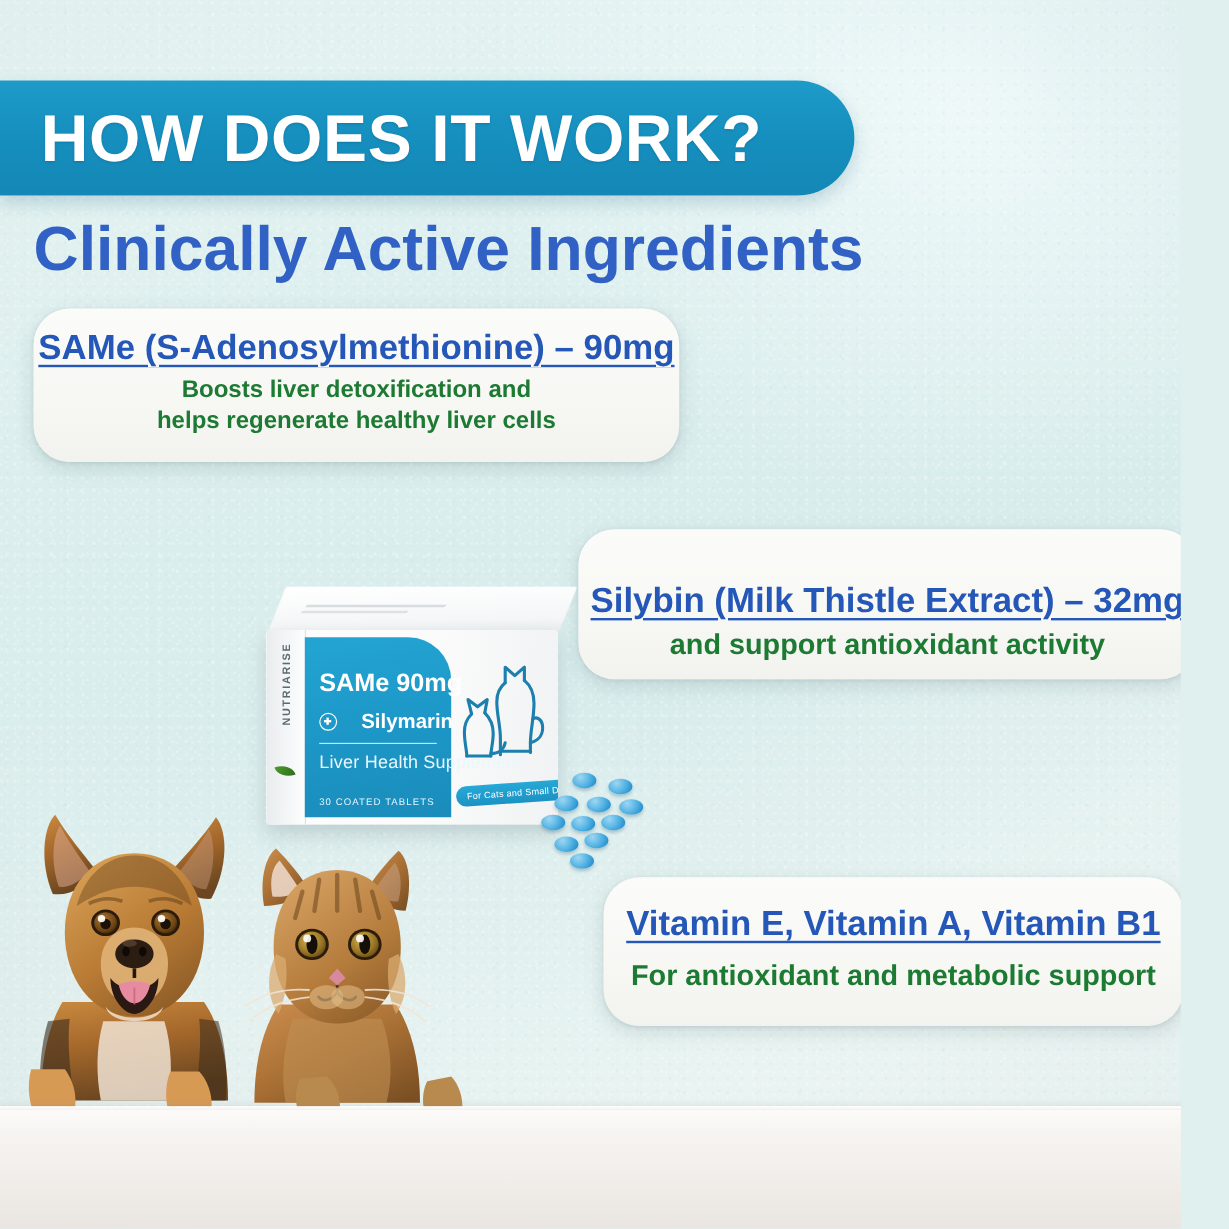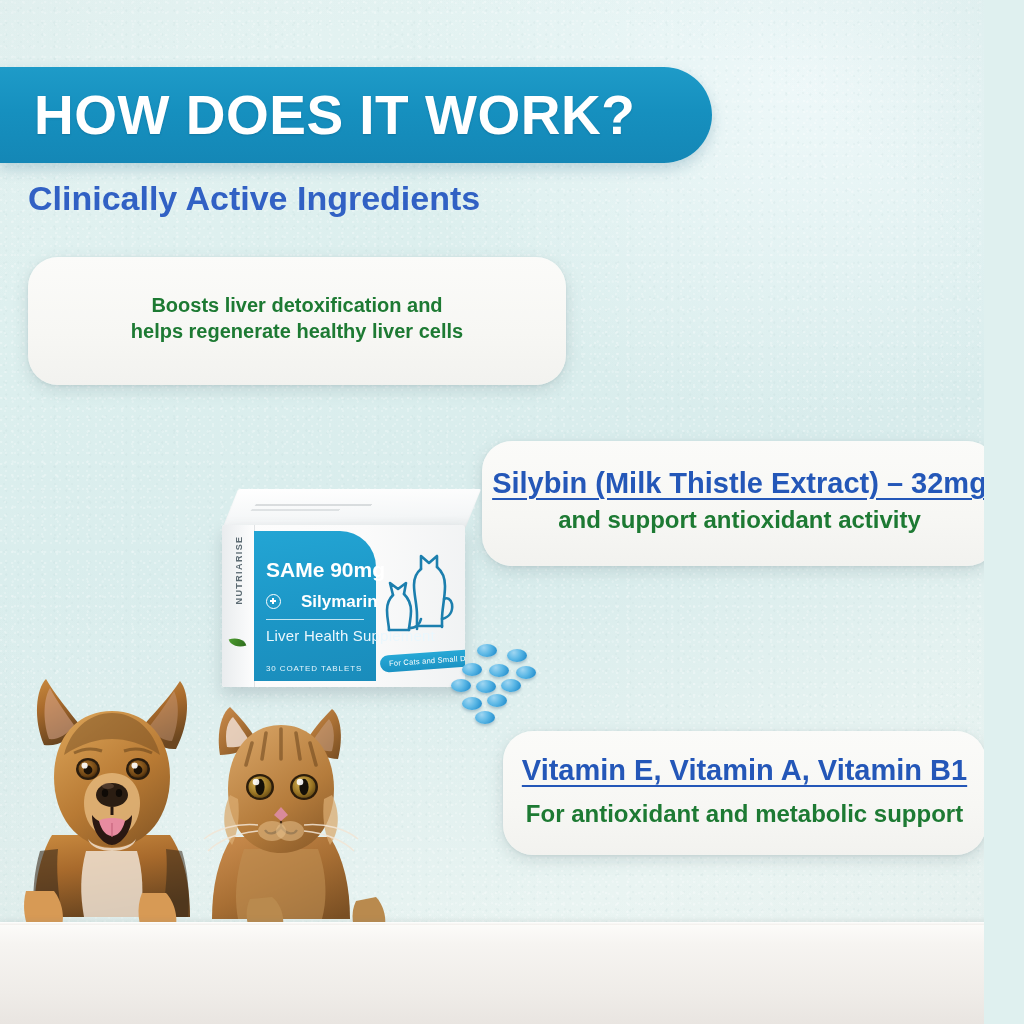--- a/index.html
+++ b/index.html
@@ -45,21 +45,21 @@
   }
   .banner-title{
     color:#ffffff;font-size:55px;font-weight:bold;letter-spacing:.5px;
     margin-left:34px;line-height:1;white-space:nowrap;
     text-shadow:0 1px 2px rgba(0,60,90,.25);
   }
 
   
   .subtitle{
     position:absolute;left:28px;top:180px;
-    font-size:34px;font-weight:bold;color:#3161c4;line-height:1.1;white-space:nowrap;
+    font-size:52px;font-weight:bold;color:#3161c4;line-height:1.1;white-space:nowrap;
   }
 
   
   .card{
     position:absolute;
     background:linear-gradient(180deg,#fbfbf9 0%,#f7f7f4 60%,#f2f2ef 100%);
     border-radius:30px;
     box-shadow:0 5px 16px rgba(90,115,120,.20), 0 1px 3px rgba(90,115,120,.12);
     display:flex;flex-direction:column;align-items:center;justify-content:center;
     text-align:center;box-sizing:border-box;
@@ -70,21 +70,21 @@
     line-height:1.15;
   }
   .card-line{
     color:#1d7a33;font-weight:bold;white-space:nowrap;line-height:1.28;
   }
 
   #card-same{left:28px;top:257px;width:538px;height:128px;padding:10px 18px 14px;}
   #card-same .card-title{font-size:29px;margin-bottom:6px;}
   #card-same .card-line{font-size:20px;}
 
-  #card-silybin{left:482px;top:441px;width:515px;height:125px;padding:8px 16px 12px;}
+  #card-silybin{left:482px;top:441px;width:515px;height:125px;padding:8px 16px 12px;justify-content:flex-end;}
   #card-silybin .card-title{font-size:29px;margin-bottom:5px;}
   #card-silybin .card-line{font-size:24px;}
 
   #card-vitamins{left:503px;top:731px;width:483px;height:124px;padding:10px 16px 12px;}
   #card-vitamins .card-title{font-size:29px;margin-bottom:12px;}
   #card-vitamins .card-line{font-size:24px;}
 
   
   .product{position:absolute;left:213px;top:489px;width:252px;height:200px;}
   .box-top{
@@ -202,20 +202,21 @@
   <div class="bg-noise"></div>
   <div class="bg-vignette"></div>
 
   <div class="banner">
     <div class="banner-title">HOW DOES IT WORK?</div>
   </div>
 
   <div class="subtitle">Clinically Active Ingredients</div>
 
   <div class="card" id="card-same">
+    <div class="card-title">SAMe (S-Adenosylmethionine) – 90mg</div>
     <div class="card-line">Boosts liver detoxification and</div>
     <div class="card-line">helps regenerate healthy liver cells</div>
   </div>
 
   <div class="card" id="card-silybin">
     <div class="card-title">Silybin (Milk Thistle Extract) – 32mg</div>
     <div class="card-line">and support antioxidant activity</div>
   </div>
 
   <div class="card" id="card-vitamins">

